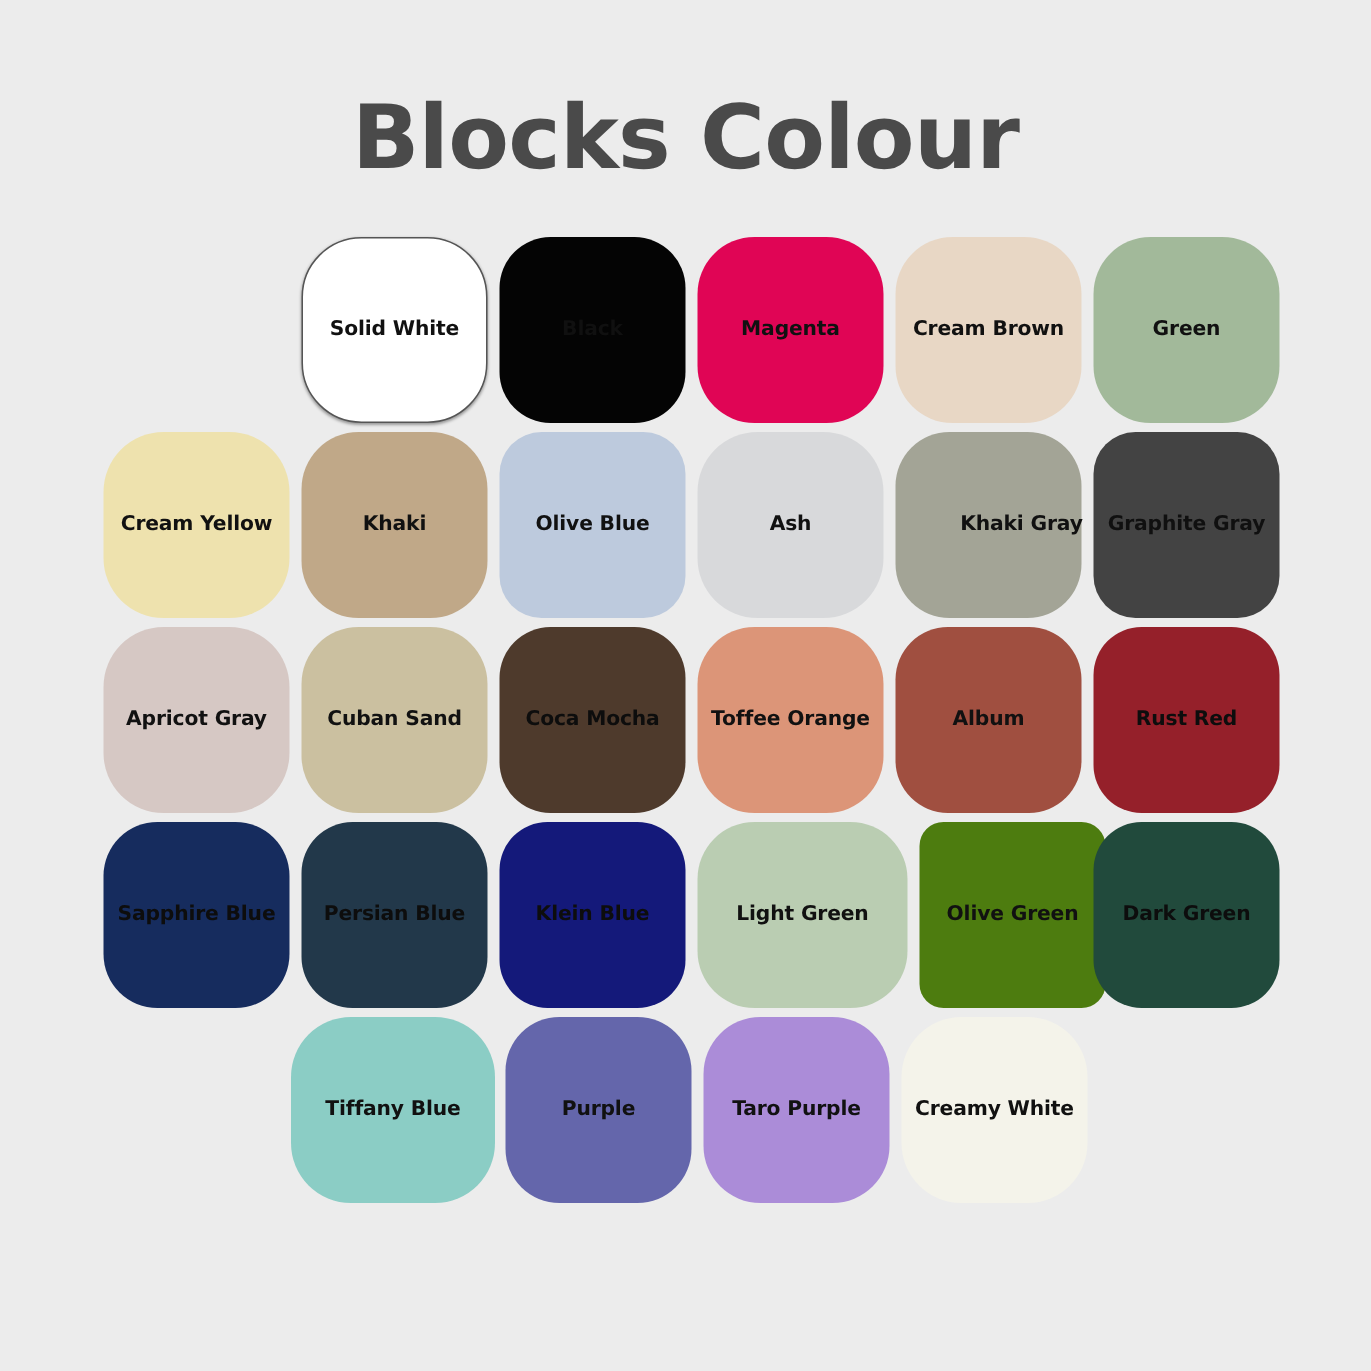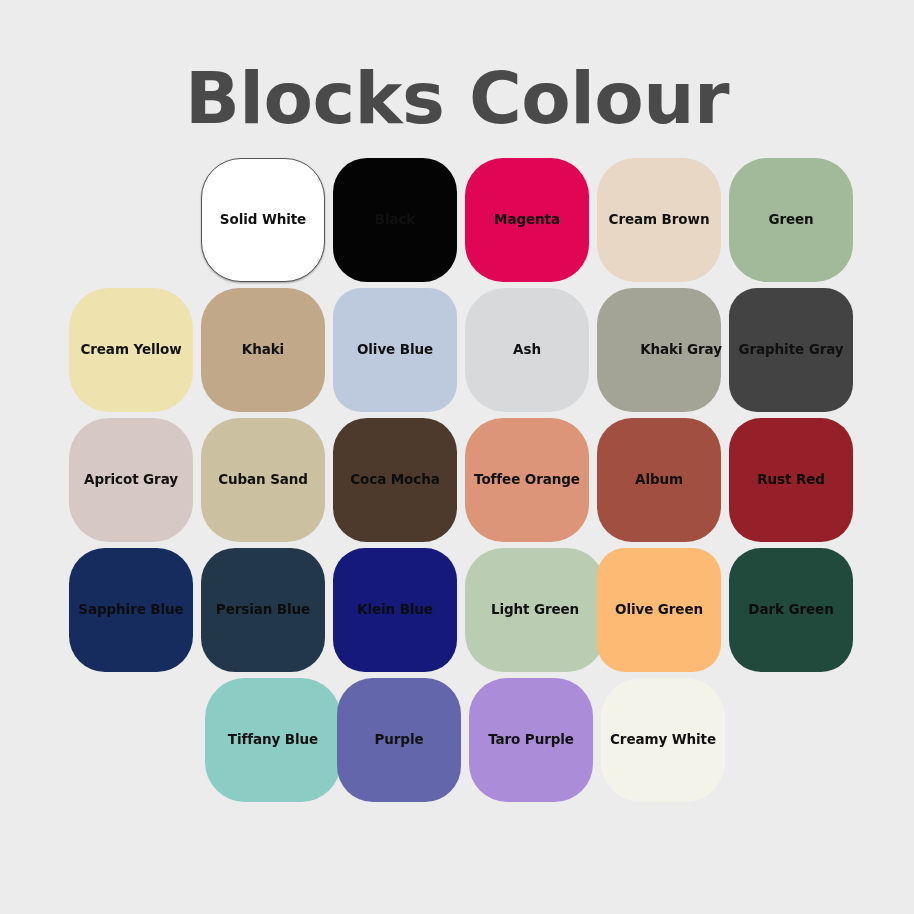--- a/index.html
+++ b/index.html
@@ -25,21 +25,21 @@
   }
 
   
   #title {
     position: absolute;
     top: 62px;
     left: 0;
     width: 914px;
     text-align: center;
     font-family: "DejaVu Sans", sans-serif;
-    font-size: 72px;
+    font-size: 59px;
     font-weight: bold;
     color: #4a4a4a;
     letter-spacing: -0.5px;
     line-height: 1;
     white-space: nowrap;
   }
 
   
   #grid {
     position: absolute;
@@ -146,29 +146,29 @@
         </div>
         <div class="swatch" style="left: 132px; width: 124px; height: 124px; background: rgb(34, 56, 74); border-radius: 34px;">
           <span class="swatch-label" style="color: rgb(13, 13, 13);">Persian Blue</span>
         </div>
         <div class="swatch" style="left: 264px; width: 124px; height: 124px; background: rgb(20, 25, 122); border-radius: 32px;">
           <span class="swatch-label" style="color: rgb(13, 13, 13);">Klein Blue</span>
         </div>
         <div class="swatch" style="left: 396px; width: 140px; height: 124px; background: rgb(186, 205, 178); border-radius: 38px;">
           <span class="swatch-label" style="color: rgb(17, 17, 17);">Light Green</span>
         </div>
-        <div class="swatch" style="left: 528px; width: 124px; height: 124px; background: #fdba74; border-radius: 28px;">
+        <div class="swatch" style="left: 544px; width: 124px; height: 124px; background: #4d7c0f; border-radius: 16px;">
           <span class="swatch-label" style="color: rgb(17, 17, 17);">Olive Green</span>
         </div>
         <div class="swatch" style="left: 660px; width: 124px; height: 124px; background: rgb(33, 74, 60); border-radius: 32px;">
           <span class="swatch-label" style="color: rgb(13, 13, 13);">Dark Green</span>
         </div>
       </div>
       <div class="swatch-row">
-        <div class="swatch" style="left: 136px; width: 136px; height: 124px; background: rgb(139, 205, 197); border-radius: 40px;">
+        <div class="swatch" style="left: 125px; width: 136px; height: 124px; background: rgb(139, 205, 197); border-radius: 40px;">
           <span class="swatch-label" style="color: rgb(17, 17, 17);">Tiffany Blue</span>
         </div>
         <div class="swatch" style="left: 268px; width: 124px; height: 124px; background: rgb(100, 102, 171); border-radius: 36px;">
           <span class="swatch-label" style="color: rgb(17, 17, 17);">Purple</span>
         </div>
         <div class="swatch" style="left: 400px; width: 124px; height: 124px; background: rgb(171, 140, 216); border-radius: 38px;">
           <span class="swatch-label" style="color: rgb(17, 17, 17);">Taro Purple</span>
         </div>
         <div class="swatch" style="left: 532px; width: 124px; height: 124px; background: rgb(244, 243, 234); border-radius: 40px;">
           <span class="swatch-label" style="color: rgb(17, 17, 17);">Creamy White</span>

